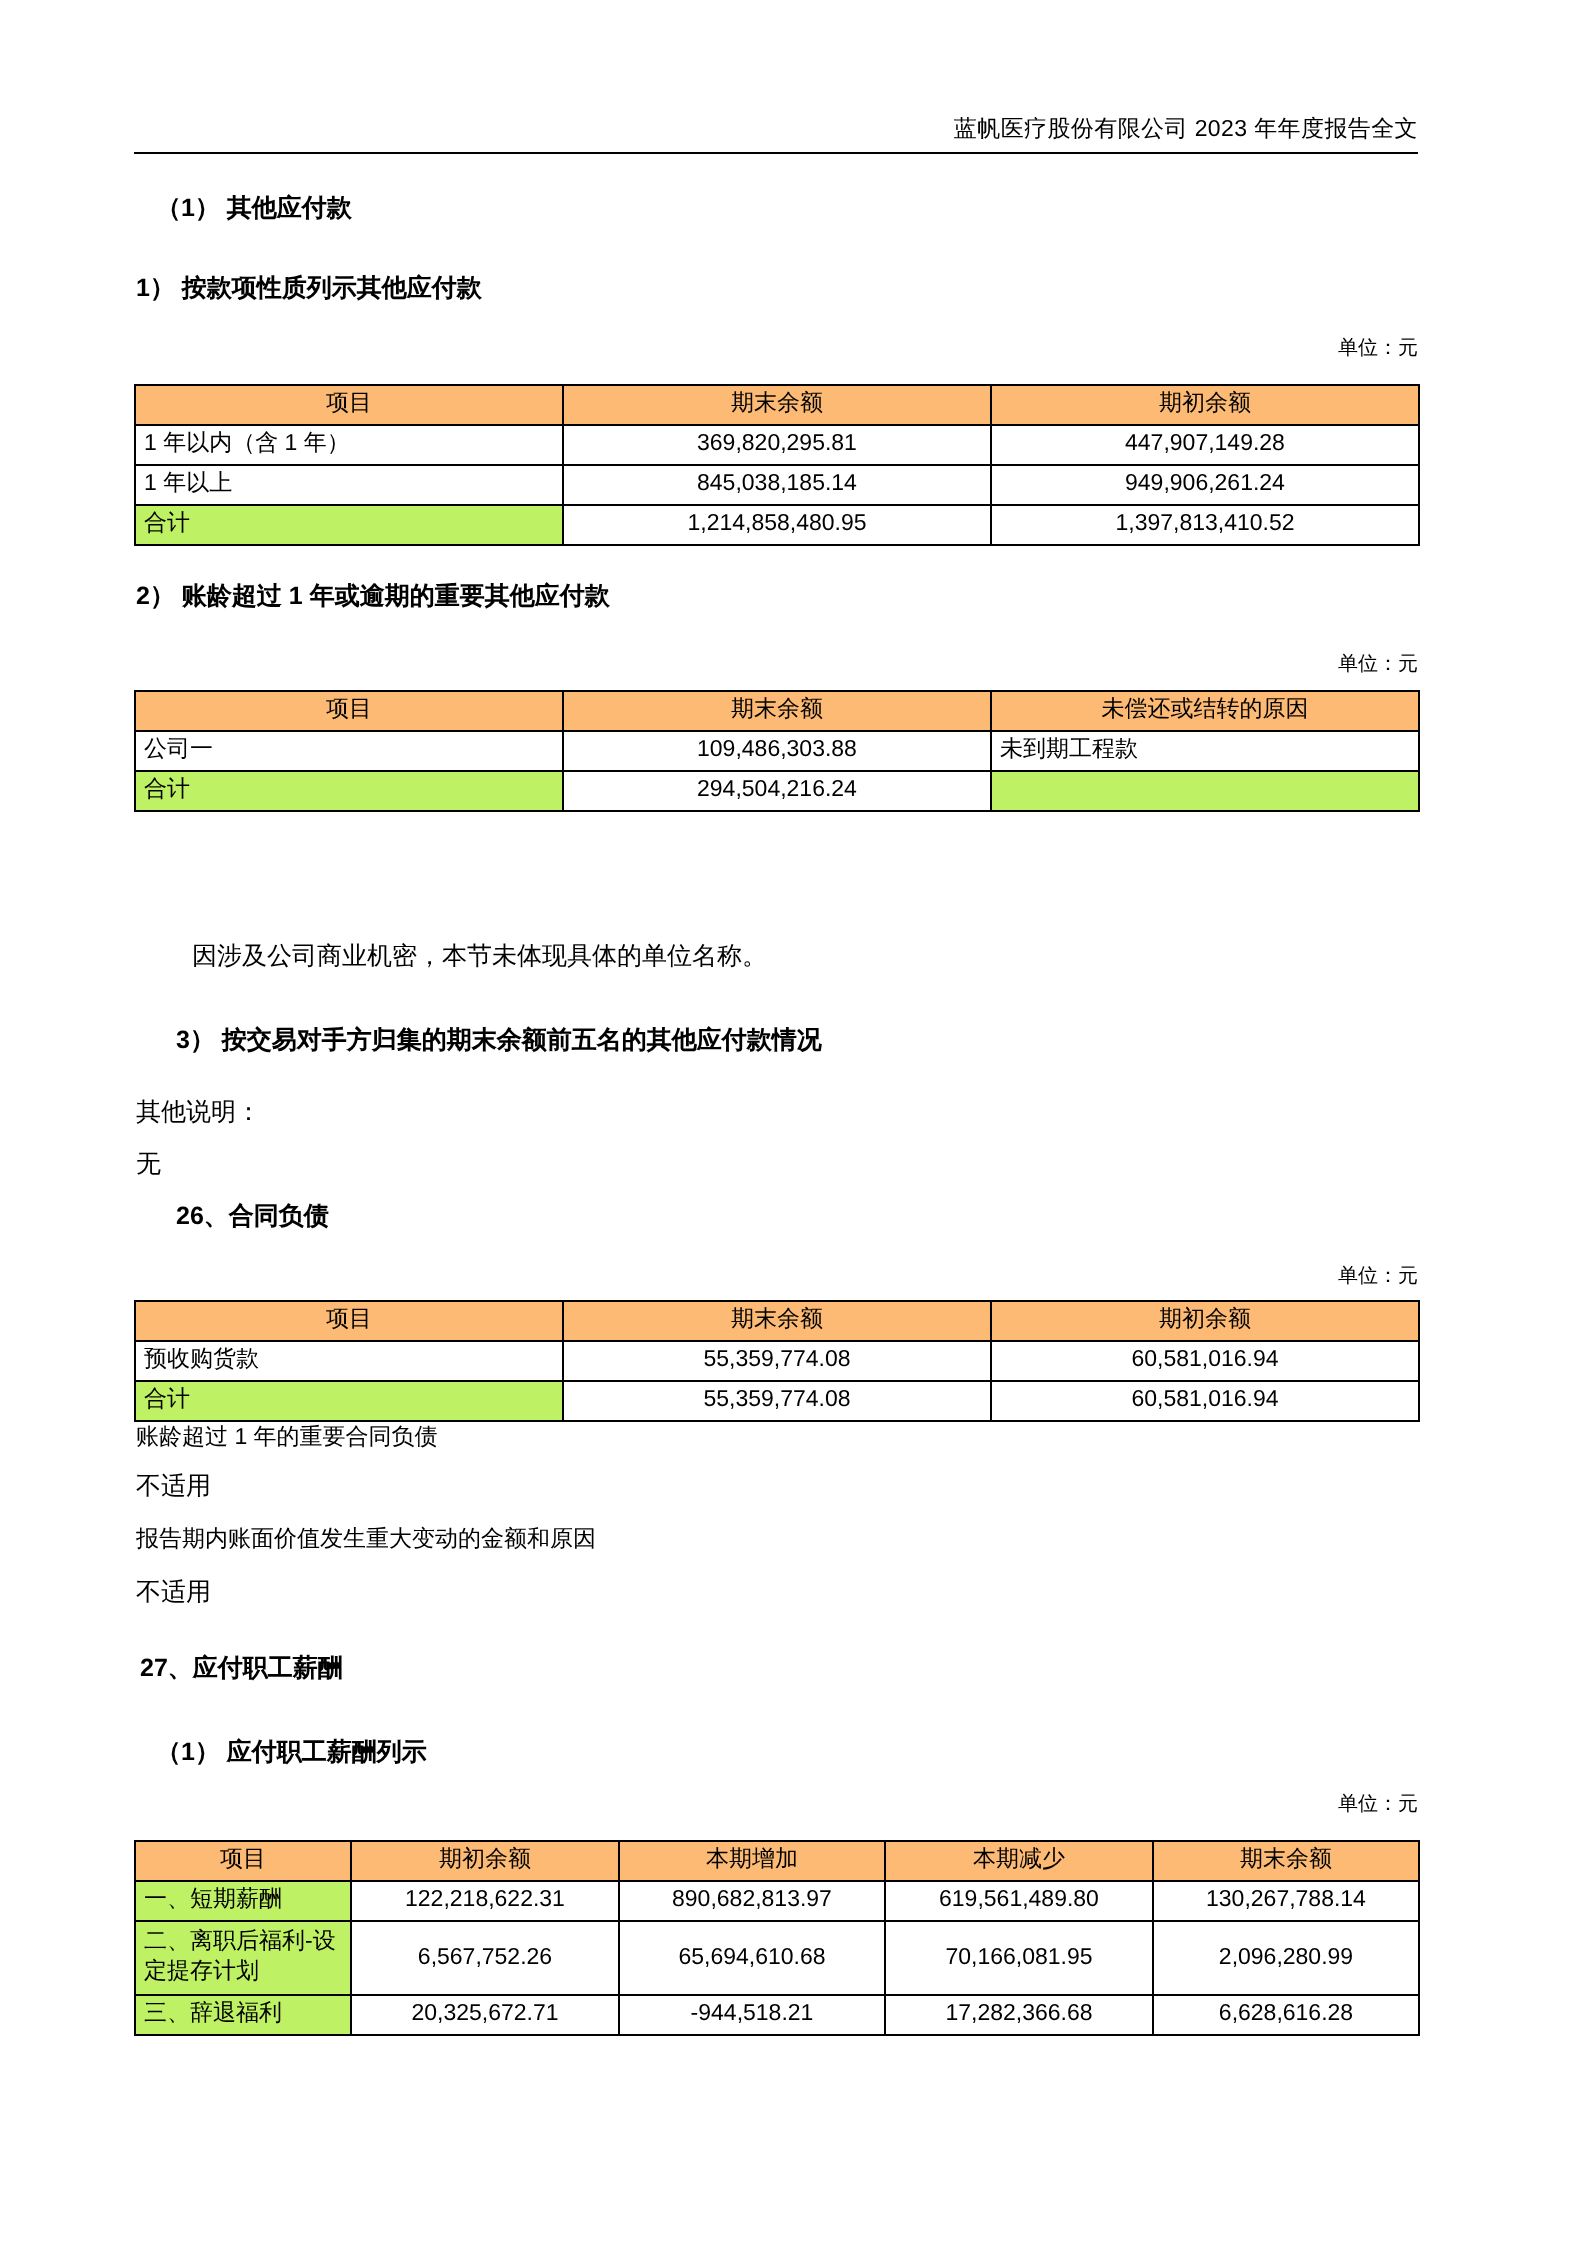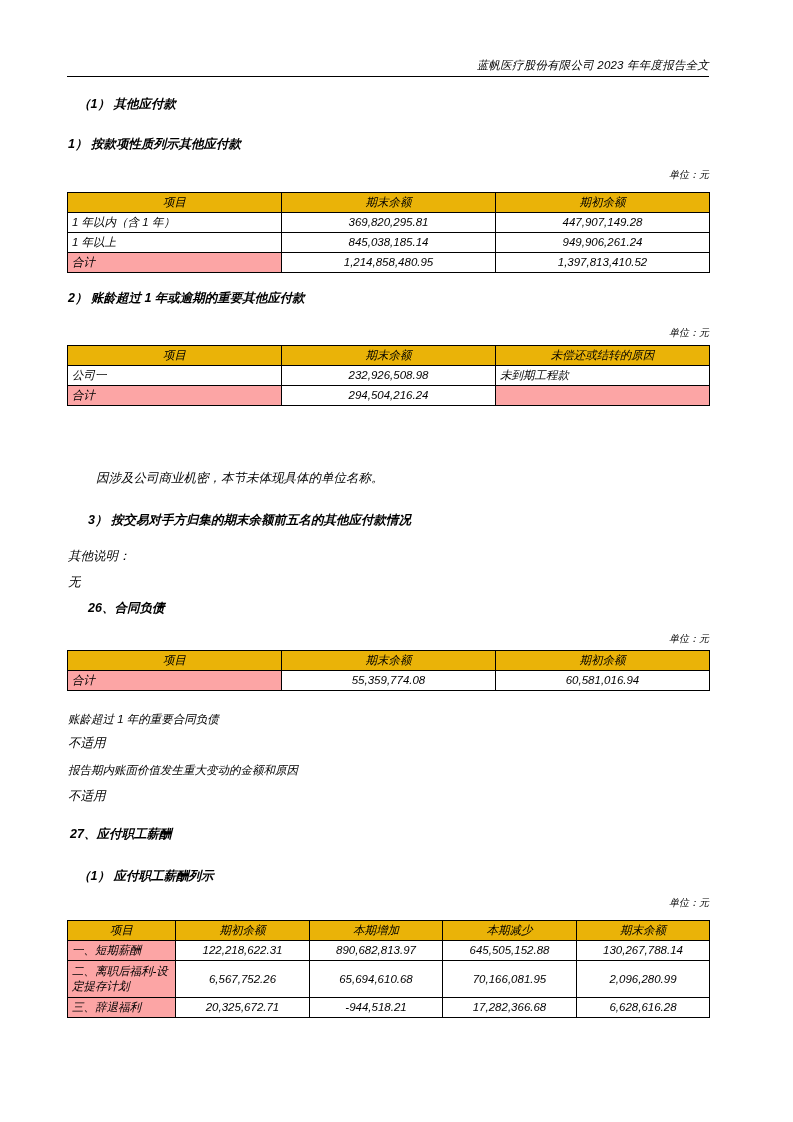--- a/index.html
+++ b/index.html
@@ -15,21 +15,20 @@
     position: relative;
     overflow: hidden;
   }
   .page {
     position: absolute;
     top: 0; left: 0;
     width: 793px;
     height: 882px;
     padding: 0;
     box-sizing: border-box;
-    font-style: italic;
   }
   
   .header {
     position: absolute;
     top: 58px;
     left: 67px;
     width: 642px;
     text-align: right;
     font-family: "Liberation Sans", "DejaVu Sans", sans-serif;
     font-size: 11.5px;
@@ -84,26 +83,26 @@
     font-size: 11.5px;
   }
   table.fin td, table.fin th {
     border: 1px solid #000000;
     padding: 2px 4px;
     line-height: 15px;
     vertical-align: middle;
     font-weight: normal;
   }
   table.fin th {
-    background: #eab308;
+    background: #fdba74;
     text-align: center;
   }
   td.num { text-align: center; }
   td.txt { text-align: left; }
-  td.shade { background: #fca5a5; }
+  td.shade { background: #bef264; }
   .r-tall td { height: 32px; }
 </style>
 </head>
 <body>
 
 <div class="page">
 
   <div class="header">蓝帆医疗股份有限公司 2023 年年度报告全文</div>
   <div class="header-rule"></div>
 
@@ -161,21 +160,21 @@
       <thead>
         <tr>
           <th>项目</th>
           <th>期末余额</th>
           <th>未偿还或结转的原因</th>
         </tr>
       </thead>
       <tbody>
         <tr>
           <td class="txt">公司一</td>
-          <td class="num">232,926,508.98</td>
+          <td class="num">109,486,303.88</td>
           <td class="txt">未到期工程款</td>
         </tr>
         <tr>
           <td class="txt shade">合计</td>
           <td class="num">294,504,216.24</td>
           <td class="txt shade"></td>
         </tr>
       </tbody>
     </table>
   </div>
@@ -199,20 +198,25 @@
           <col style="width:214px">
         </colgroup>
       <thead>
         <tr>
           <th>项目</th>
           <th>期末余额</th>
           <th>期初余额</th>
         </tr>
       </thead>
       <tbody>
+        <tr>
+          <td class="txt">预收购货款</td>
+          <td class="num">55,359,774.08</td>
+          <td class="num">60,581,016.94</td>
+        </tr>
         <tr>
           <td class="txt shade">合计</td>
           <td class="num">55,359,774.08</td>
           <td class="num">60,581,016.94</td>
         </tr>
       </tbody>
     </table>
   </div>
 
   <div class="blk para-sm" style="top:712px; padding-left:68px;">账龄超过 1 年的重要合同负债</div>
@@ -241,21 +245,21 @@
           <th>本期增加</th>
           <th>本期减少</th>
           <th>期末余额</th>
         </tr>
       </thead>
       <tbody>
         <tr>
           <td class="txt shade">一、短期薪酬</td>
           <td class="num">122,218,622.31</td>
           <td class="num">890,682,813.97</td>
-          <td class="num">645,505,152.88</td>
+          <td class="num">619,561,489.80</td>
           <td class="num">130,267,788.14</td>
         </tr>
         <tr class="r-tall">
           <td class="txt shade">二、离职后福利-设定提存计划</td>
           <td class="num">6,567,752.26</td>
           <td class="num">65,694,610.68</td>
           <td class="num">70,166,081.95</td>
           <td class="num">2,096,280.99</td>
         </tr>
         <tr>

